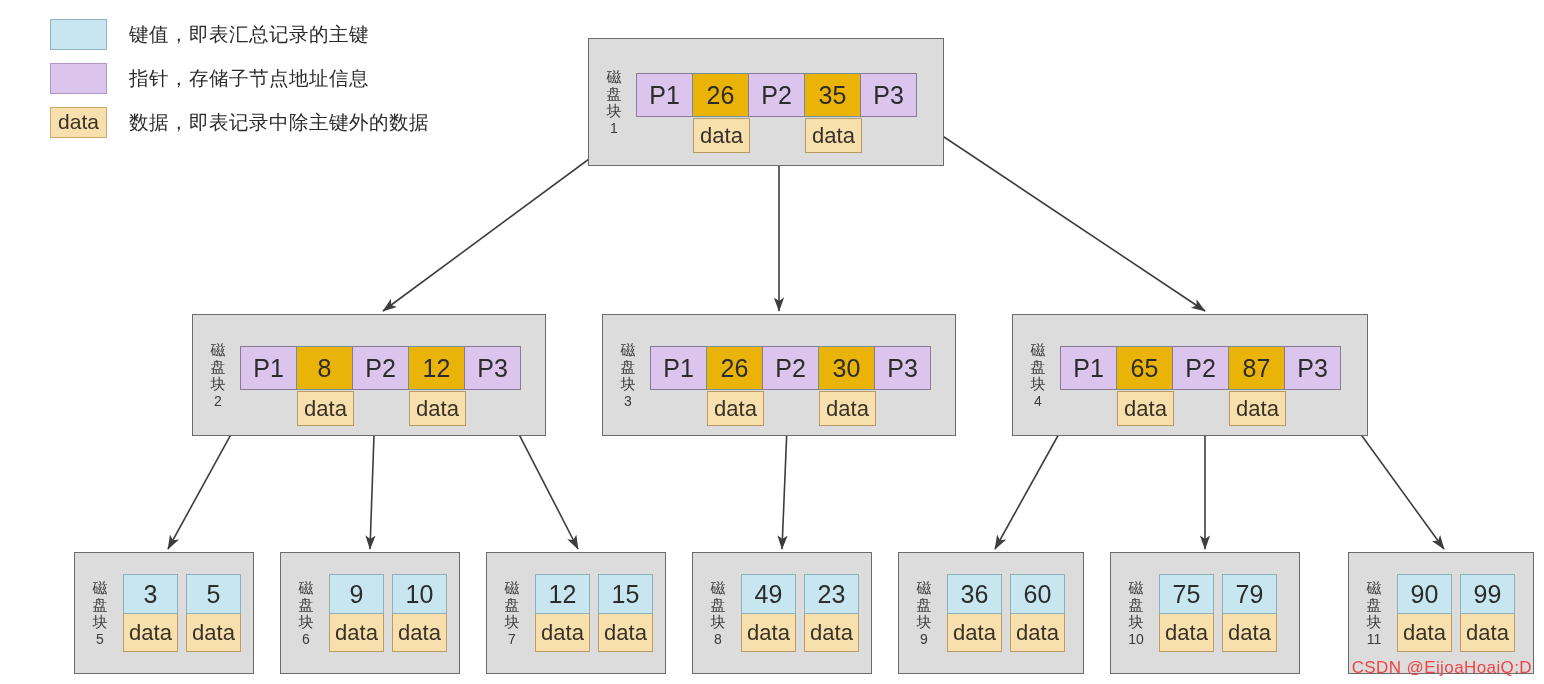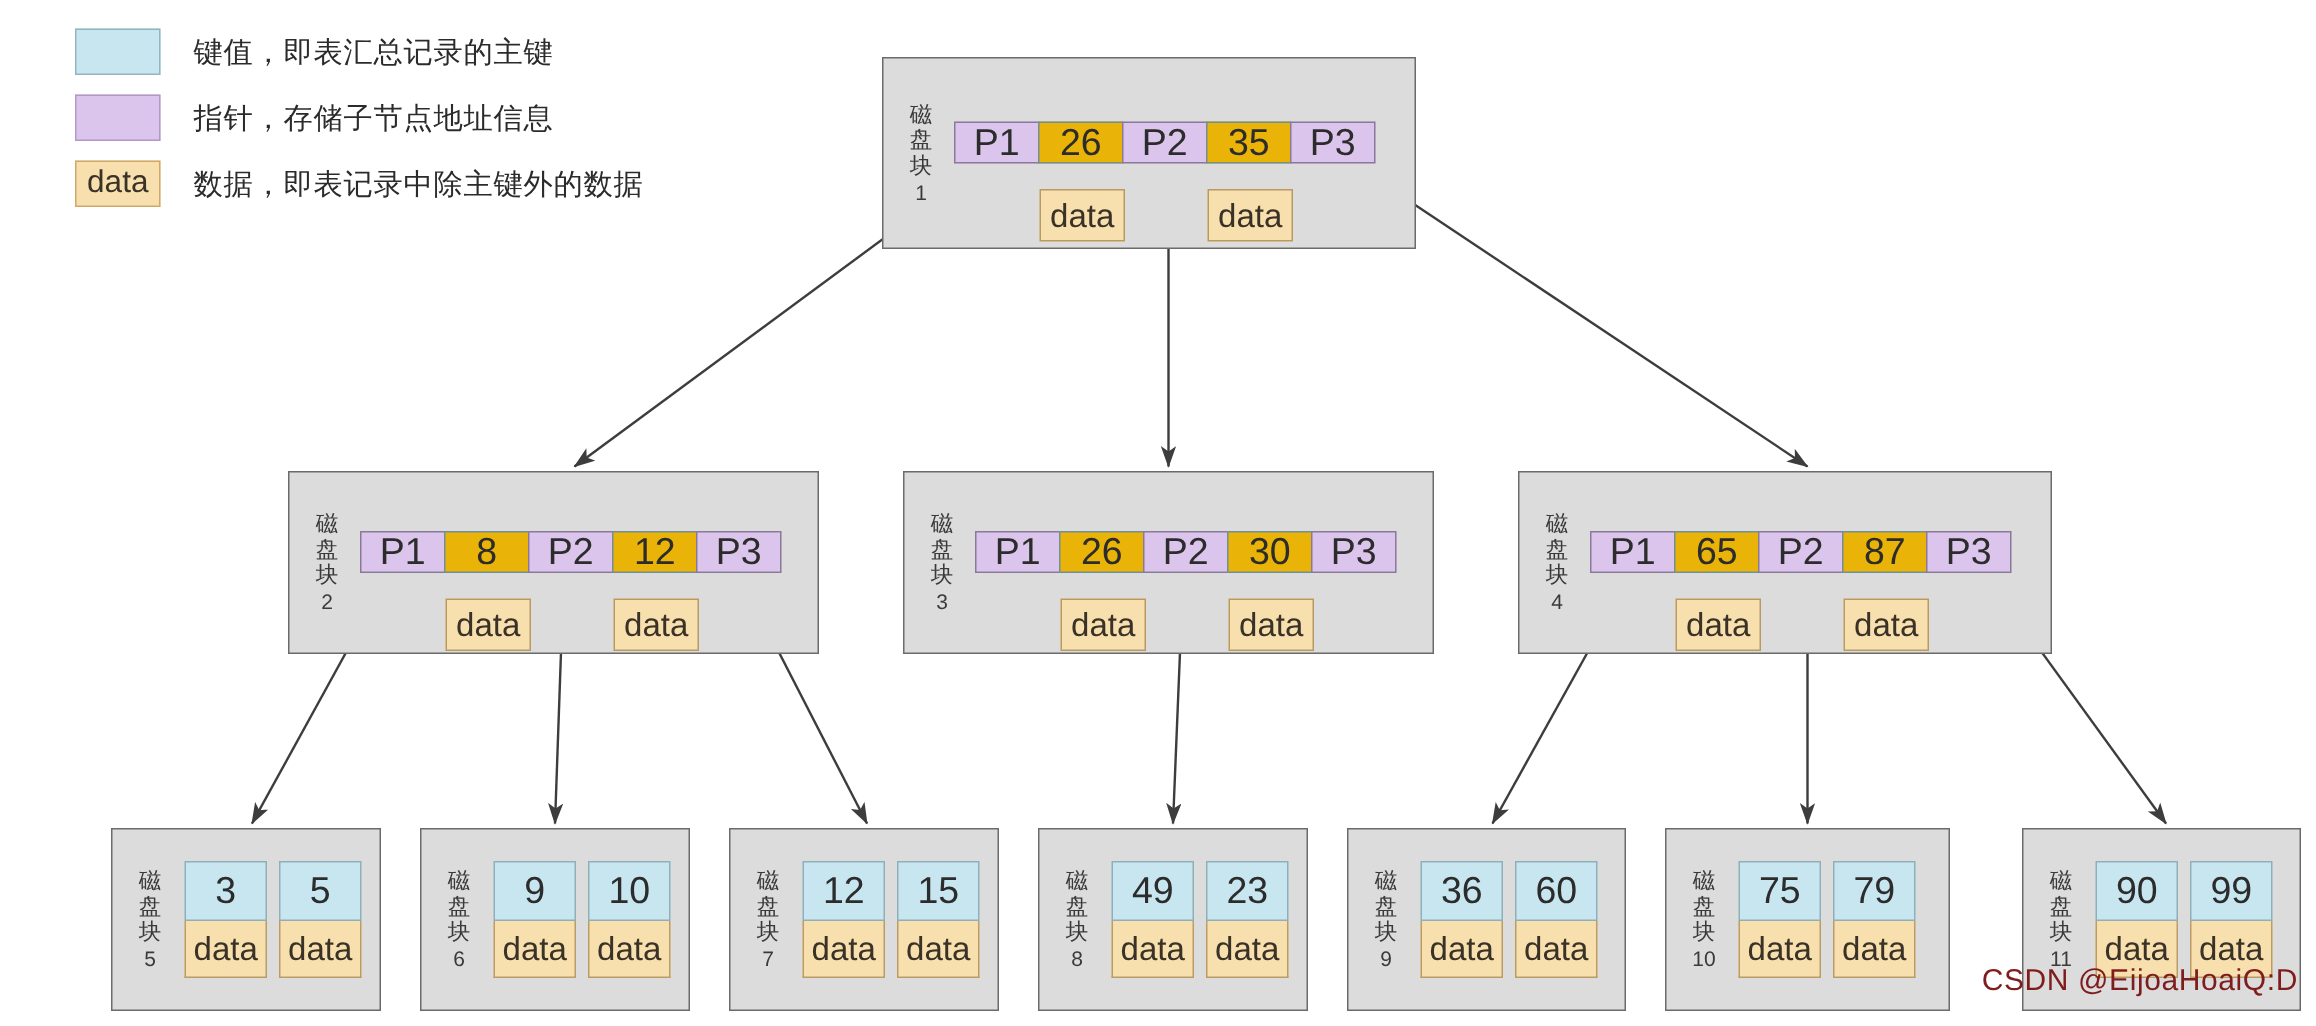--- a/index.html
+++ b/index.html
@@ -49,21 +49,21 @@
     margin-left: 8px;
     display: flex; flex-direction: column; align-items: center;
     font-size: 15px; line-height: 17px; color: #3a3a3a;
     flex: none;
   }
   .blk-label .num { font-size: 14px; margin-top: 1px; }
 
   
   .cells { position: relative; display: flex; align-items: flex-start; }
   .cell {
-    width: 57px; height: 28px;
+    width: 57px; height: 44px;
     border: 1px solid #7b7b7b;
     margin-left: -1px;
     display: flex; align-items: center; justify-content: center;
     font-size: 25px; color: #2c2c2c;
     position: relative;
   }
   .cell.ptr { background: #dcc5ec; border-color: #8a7a99; }
   .cell.key { background: #eab308; border-color: #6f8f99; }
   .cell .underdata {
     position: absolute; left: 0; top: 44px;
@@ -84,22 +84,22 @@
     font-size: 25px; color: #2c2c2c;
   }
   .leafdata {
     width: 55px; height: 38px; background: #f7dfae;
     border: 1px solid #bb9c66; border-top: none;
     display: flex; align-items: center; justify-content: center;
     font-size: 22px; color: #3a3226;
   }
 
   .watermark {
-    position: absolute; right: 12px; bottom: 18px;
-    font-size: 20px; color: #7f1d1d; letter-spacing: .4px;
+    position: absolute; right: 12px; bottom: 6px;
+    font-size: 17px; color: #ef4444; letter-spacing: .4px;
     white-space: nowrap;
   }
 </style>
 </head>
 <body>
 
 <div id="stage">
 
   <svg id="arrows" viewBox="0 0 1544 684">
     <defs>

